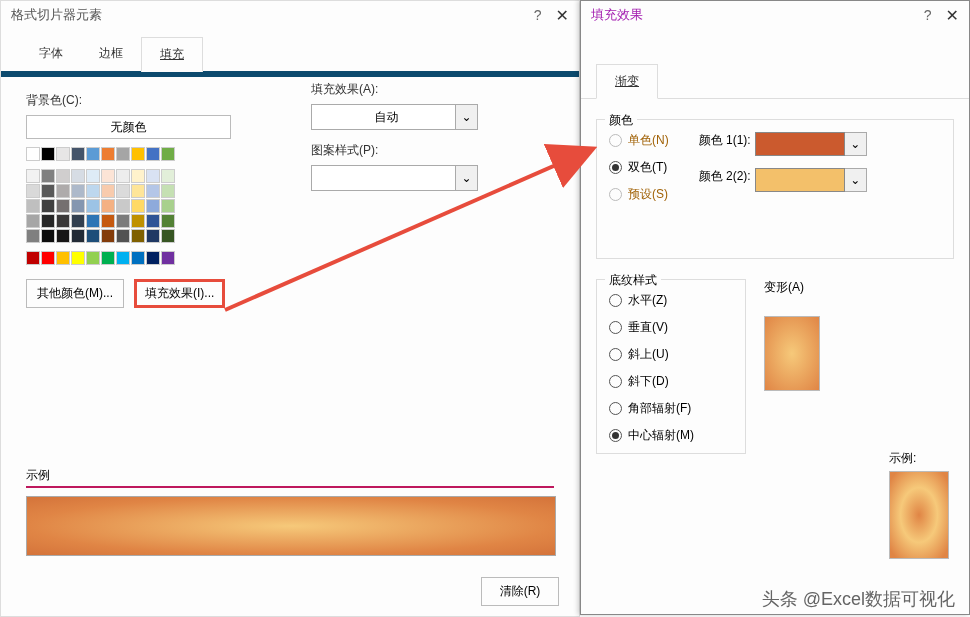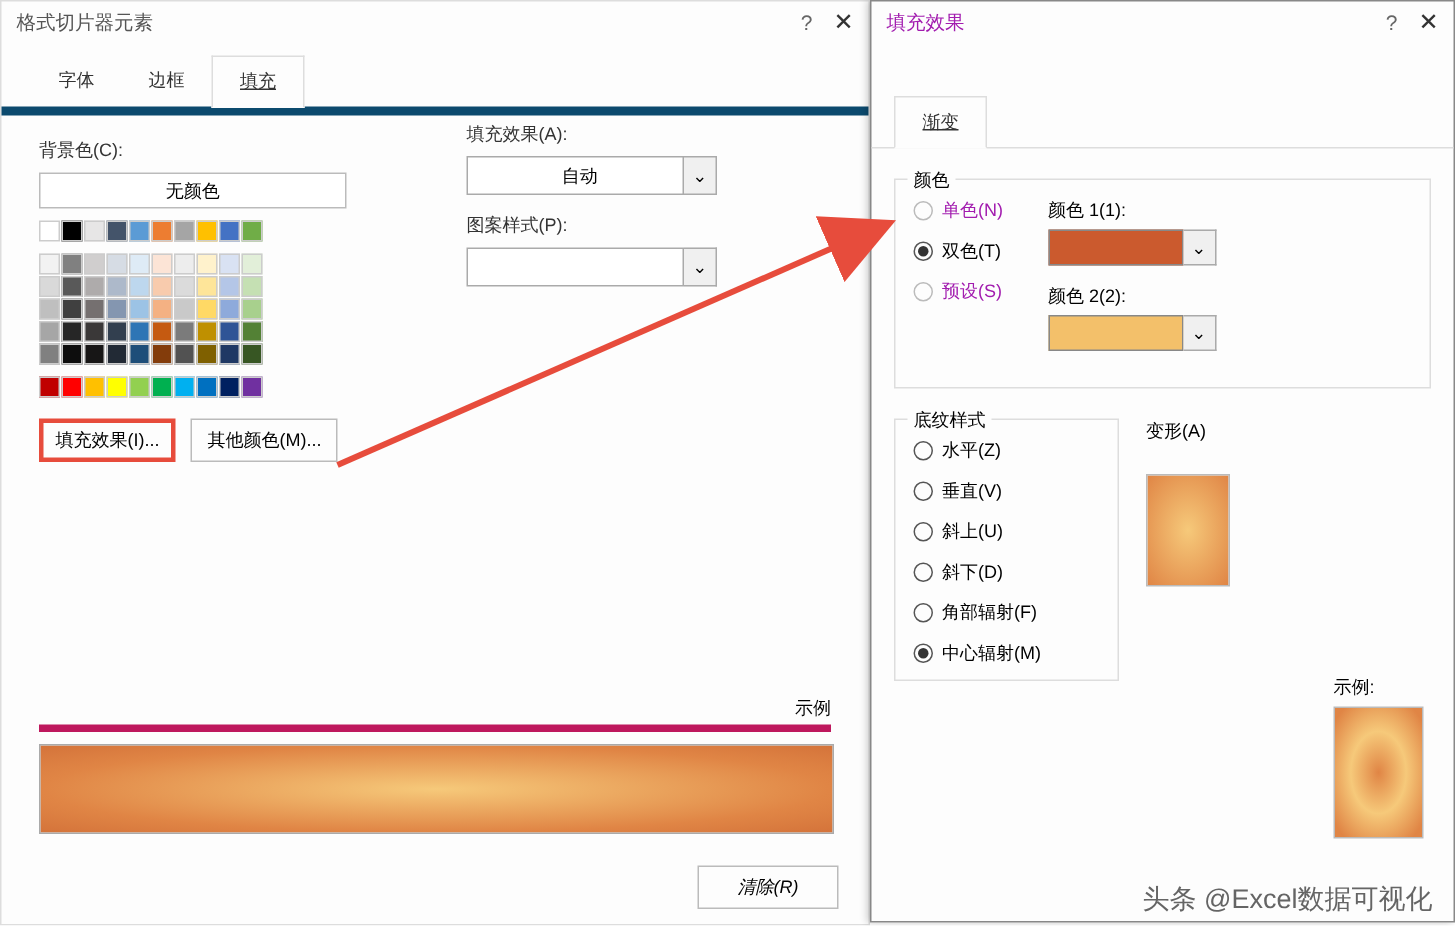--- a/index.html
+++ b/index.html
@@ -46,24 +46,24 @@
     
     .fieldset { border: 1px solid #ddd; margin: 20px 15px; padding: 12px; position: relative; }
     .fieldset-legend { position: absolute; top: -8px; left: 8px; background: #fdfdfd; padding: 0 4px; font-size: 12px; }
     
     .color-options { display: flex; gap: 30px; }
     .radio-col { display: flex; flex-direction: column; gap: 10px; }
     .radio-item { display: flex; align-items: center; gap: 6px; cursor: pointer; }
     .radio-circle { width: 13px; height: 13px; border: 1px solid #555; border-radius: 50%; display: flex; align-items: center; justify-content: center; }
     .radio-circle.disabled { border-color: #bbb; }
     .radio-circle.checked::after { content: ""; width: 7px; height: 7px; background: #333; border-radius: 50%; }
-    .radio-label.disabled { color: #a21caf; }
+    .radio-label.disabled { color: #a16207; }
     
     .color-picks { display: flex; flex-direction: column; gap: 12px; }
-    .color-pick { display: flex; flex-direction: column; gap: 4px; }
+    .color-pick { display: flex; flex-direction: row; gap: 4px; }
     .color-pick-row { display: flex; }
     .swatch { width: 90px; height: 24px; border: 1px solid #888; }
     
     .shading-variant { display: flex; gap: 18px; margin: 10px 15px; }
     .var-preview { width: 56px; height: 75px; border: 1px solid #bbb; margin-top: 20px; }
     .var-grad1 { background: radial-gradient(ellipse at center, #f6c97a, #e08545); }
     .var-grad2 { background: radial-gradient(ellipse at center, #e08545, #f6c97a, #e08545 90%); }
     
     .sample-block { position: absolute; right: 20px; bottom: 55px; }
     
@@ -182,45 +182,45 @@
             <div class="color-cell" style="background: rgb(0, 176, 80);"></div>
             <div class="color-cell" style="background: rgb(0, 176, 240);"></div>
             <div class="color-cell" style="background: rgb(0, 112, 192);"></div>
             <div class="color-cell" style="background: rgb(0, 32, 96);"></div>
             <div class="color-cell" style="background: rgb(112, 48, 160);"></div>
           </div>
         </div>
       </div>
 
     <div class="btn-row">
+      <div class="btn">其他颜色(M)...</div>
       <div class="btn btn-highlight">填充效果(I)...</div>
-      <div class="btn">其他颜色(M)...</div>
     </div>
   </div>
 
   <div class="right-col">
     <div class="label-row">填充效果(A):</div>
     <div class="select-box">
       <div class="select-input">自动</div>
       <div class="select-arrow">⌄</div>
     </div>
     <div class="label-row">图案样式(P):</div>
     <div class="select-box">
       <div class="select-input"></div>
       <div class="select-arrow">⌄</div>
     </div>
   </div>
 
   <div class="example-section" style="position:absolute;bottom:60px;left:0;right:0;">
-    <div style="border-bottom:5px solid #be185d;padding-bottom:2px;text-align:right;">示例</div>
+    <div style="border-bottom:2px solid #be185d;padding-bottom:2px;">示例</div>
     <div class="example-preview"></div>
   </div>
 
   <div class="footer">
-    <div class="btn" style="width:94px;text-align:center;font-style:italic;">清除(R)</div>
+    <div class="btn" style="width:78px;text-align:center;">清除(R)</div>
   </div>
 </div>
 
 <div class="dialog2">
   <div class="titlebar">
     <span class="titlebar-text" style="color:#a21caf;">填充效果</span>
     <div class="titlebar-ctrl">
       <span class="help-icon">?</span>
       <span class="close-icon">✕</span>
     </div>

